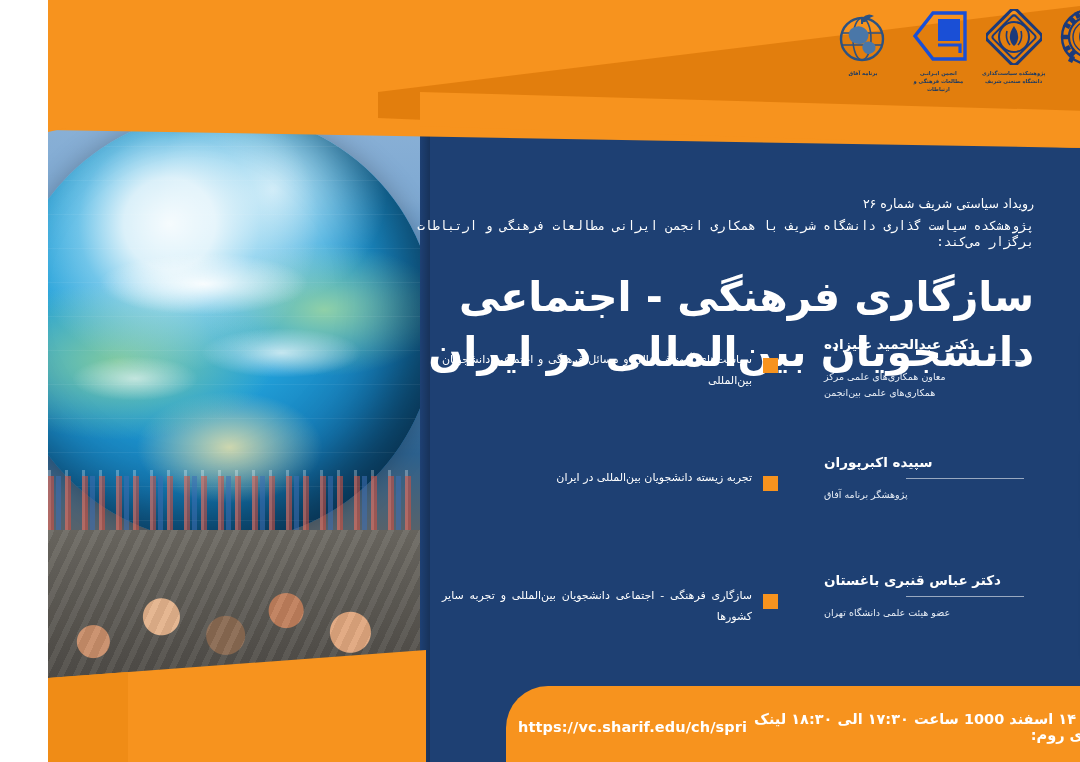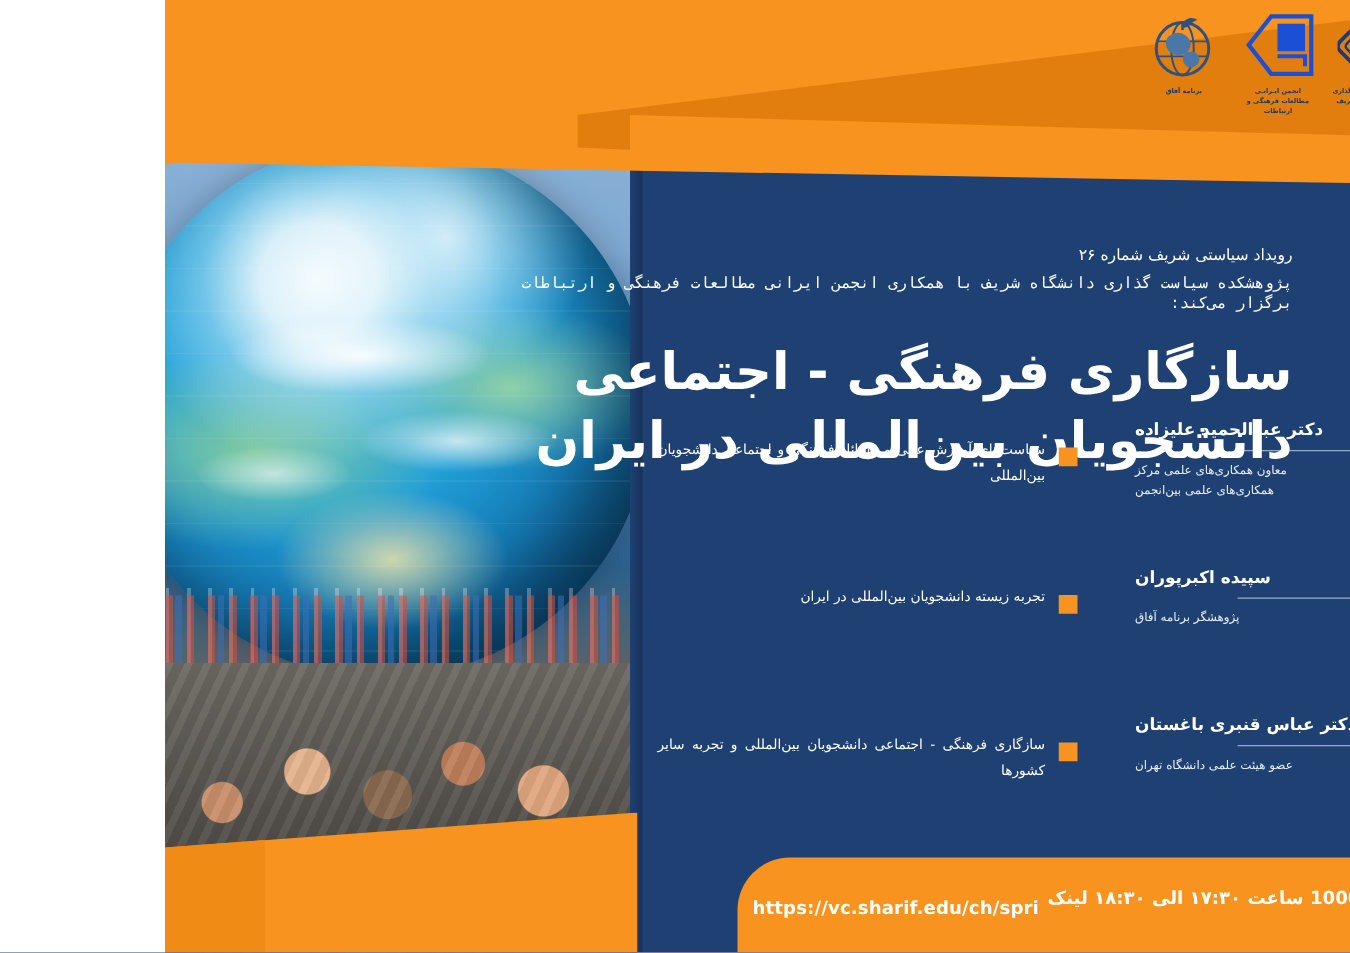--- a/index.html
+++ b/index.html
@@ -4,21 +4,21 @@
 <style>
   html,body{margin:0;padding:0;}
   body{
     width:1080px;height:762px;
     background:#ffffff;
     font-family:"DejaVu Sans","Liberation Sans",sans-serif;
     overflow:hidden;
   }
   #poster{
     position:relative;
-    width:948px;height:762px;
+    width:1032px;height:762px;
     overflow:hidden;
     background:#ec4899;
   }
 
   
   .layer{position:absolute;}
 
   .navy-base{
     left:0;top:0;width:1080px;height:762px;
     background:#1e4073;

